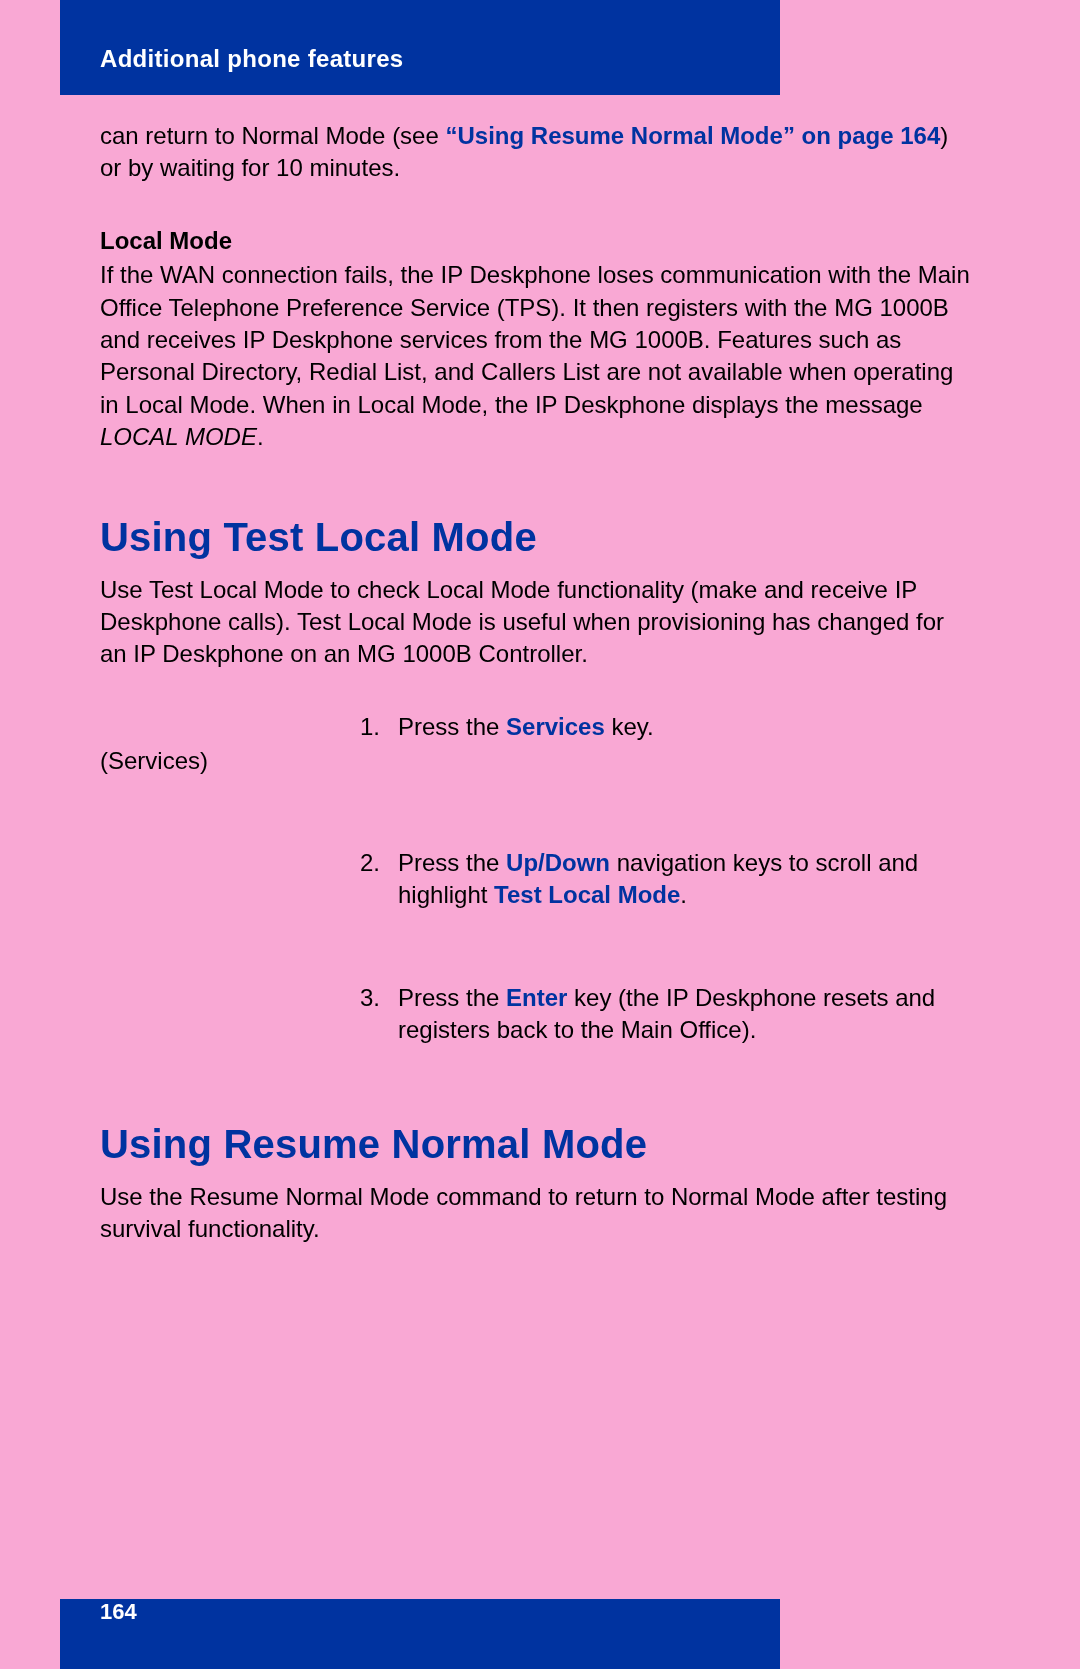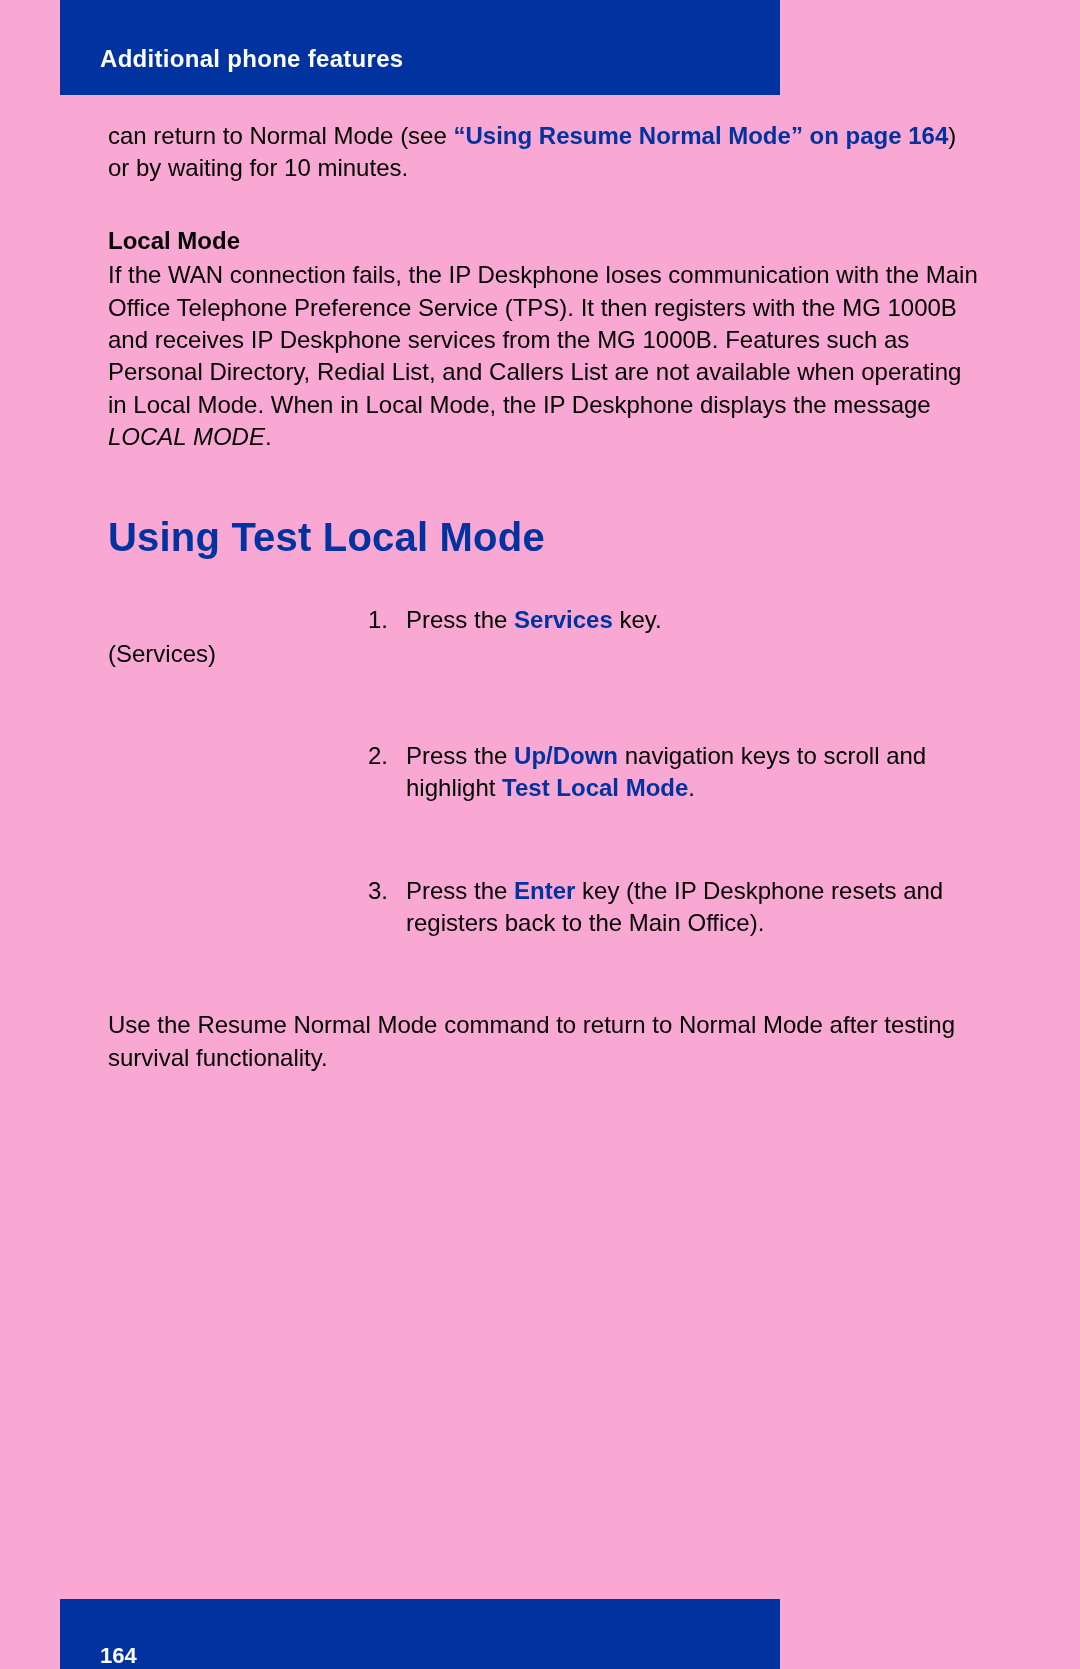--- a/index.html
+++ b/index.html
@@ -30,21 +30,21 @@
   }
   .header-title {
     color: #ffffff;
     font-weight: bold;
     font-size: 24px;
     letter-spacing: 0.3px;
   }
   .content {
     position: absolute;
     top: 120px;
-    left: 108px;
+    left: 100px;
     width: 870px;
     font-size: 24px;
     line-height: 1.35;
   }
   .para {
     margin: 0 0 26px 0;
   }
   .xref {
     color: #0033a0;
     font-weight: bold;
@@ -96,21 +96,21 @@
     flex: 1;
   }
   .footer-bar {
     position: absolute;
     bottom: 0;
     left: 60px;
     width: 720px;
     height: 70px;
     background: #0033a0;
     display: flex;
-    align-items: flex-end;
+    align-items: flex-start;
     padding-left: 40px;
     box-sizing: border-box;
   }
   .page-number {
     color: #ffffff;
     font-weight: bold;
     font-size: 22px;
   }
 </style>
 </head>
@@ -127,20 +127,21 @@
     <p class="para">
       <span>can return to Normal Mode (see </span><span class="xref">“Using Resume Normal Mode” on page 164</span><span>) or by waiting for 10 minutes.</span>
     </p>
 
     <div class="sub-heading">Local Mode</div>
     <p class="para">
       <span>If the WAN connection fails, the IP Deskphone loses communication with the Main Office Telephone Preference Service (TPS). It then registers with the MG 1000B and receives IP Deskphone services from the MG 1000B. Features such as Personal Directory, Redial List, and Callers List are not available when operating in Local Mode. When in Local Mode, the IP Deskphone displays the message </span><span class="italic">LOCAL MODE</span><span>.</span>
     </p>
 
     <h2 class="section-heading">Using Test Local Mode</h2>
+    <p class="para">Use Test Local Mode to check Local Mode functionality (make and receive IP Deskphone calls). Test Local Mode is useful when provisioning has changed for an IP Deskphone on an MG 1000B Controller.</p>
 
     <div class="step-area">
 
     <div class="step-row">
           <div class="step-gutter"><span>(Services)</span></div>
           <div class="step-body">
             <div class="step-num">1.</div>
             <div class="step-text"><span>Press the </span><span class="xref">Services</span><span> key.</span></div>
           </div>
         </div>
@@ -153,20 +154,21 @@
         </div>
         <div class="step-row">
           <div class="step-gutter empty"></div>
           <div class="step-body">
             <div class="step-num">3.</div>
             <div class="step-text"><span>Press the </span><span class="xref">Enter</span><span> key (the IP Deskphone resets and registers back to the Main Office).</span></div>
           </div>
         </div>
       </div>
 
+    <h2 class="section-heading">Using Resume Normal Mode</h2>
     <p class="para">Use the Resume Normal Mode command to return to Normal Mode after testing survival functionality.</p>
 
   </div>
 
   <div class="footer-bar">
     <span class="page-number">164</span>
   </div>
 
 </div>
 

